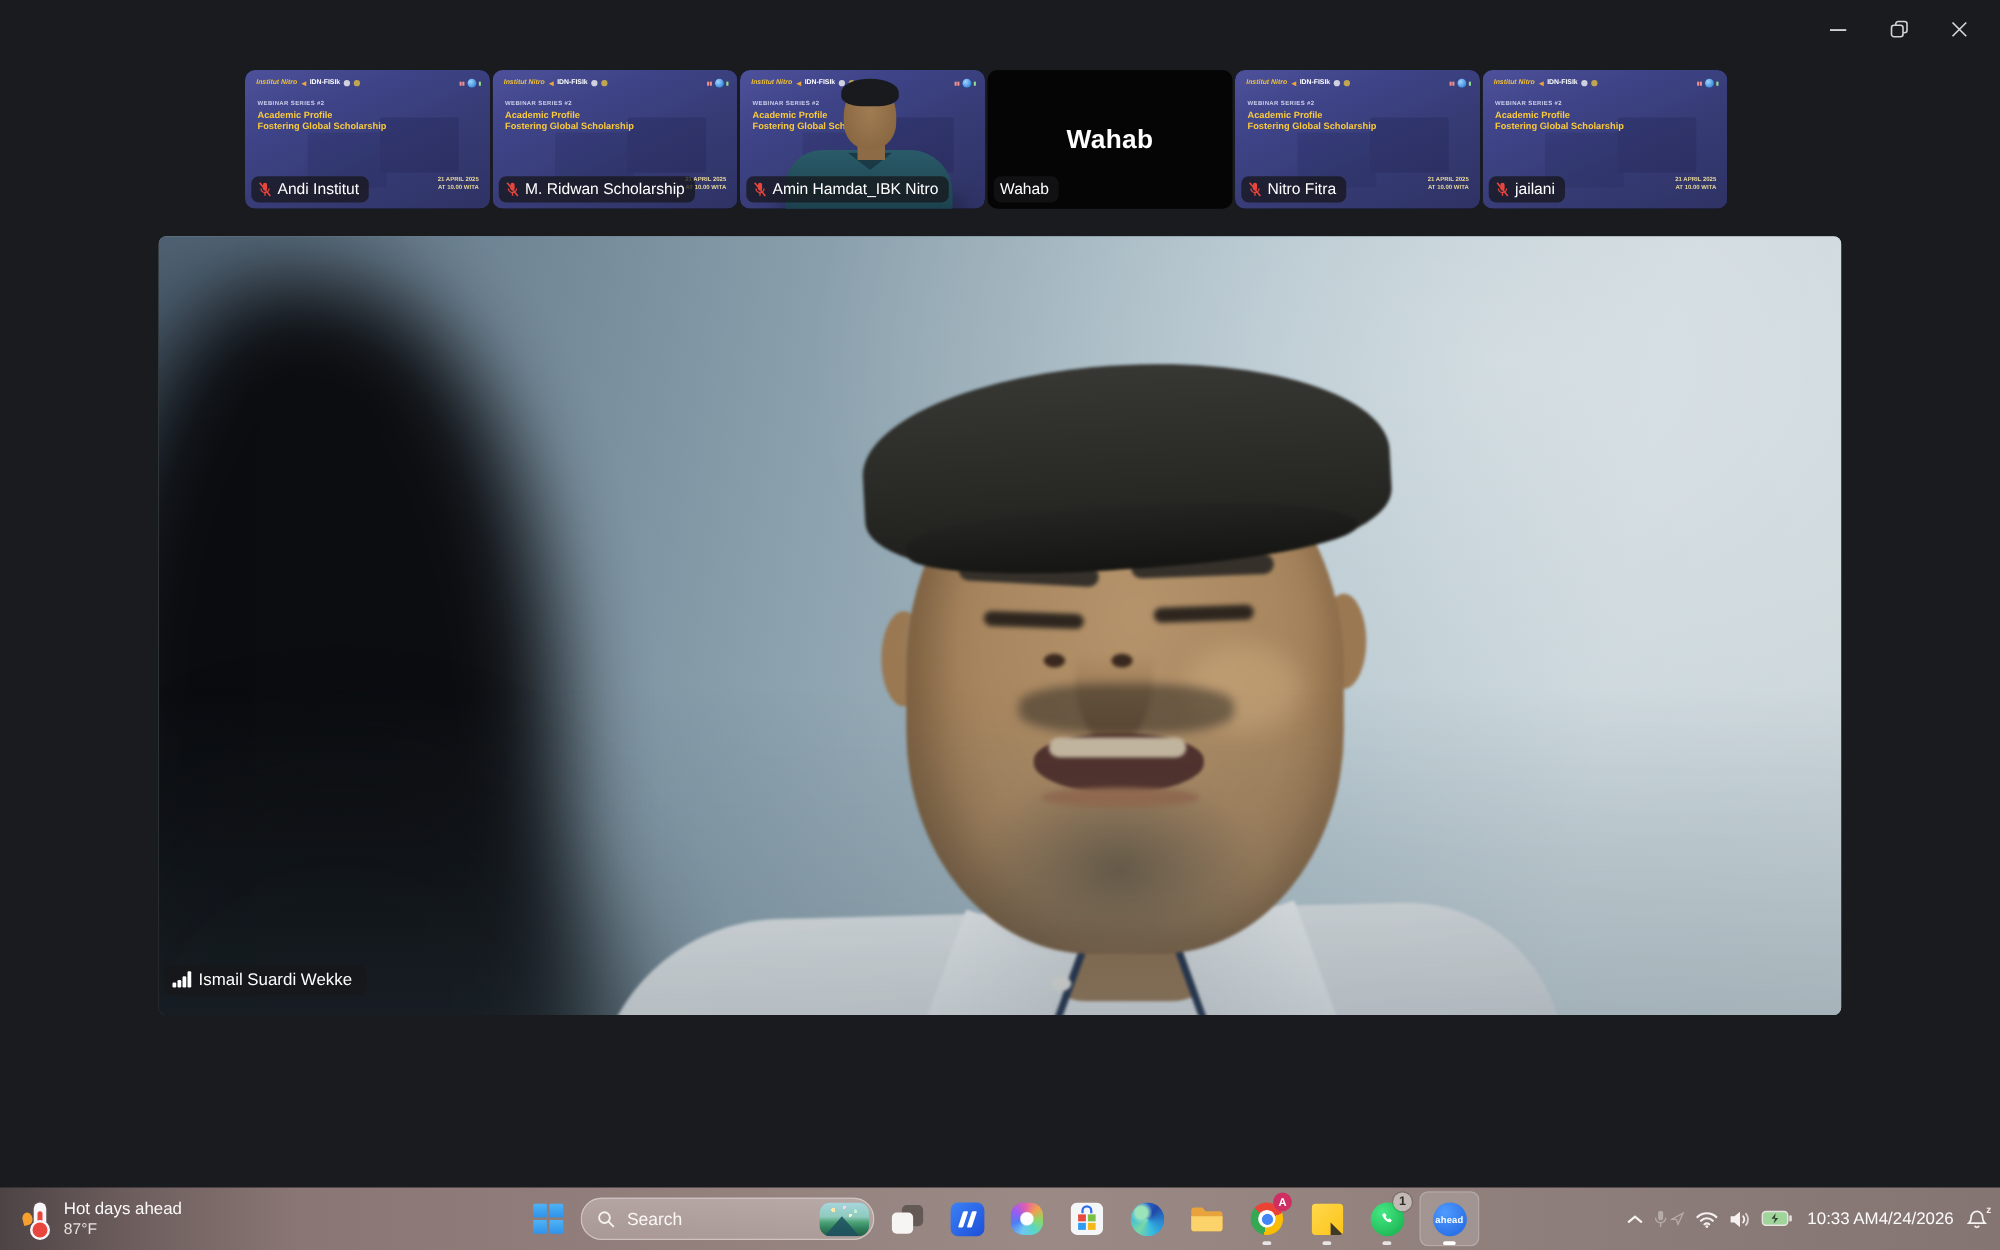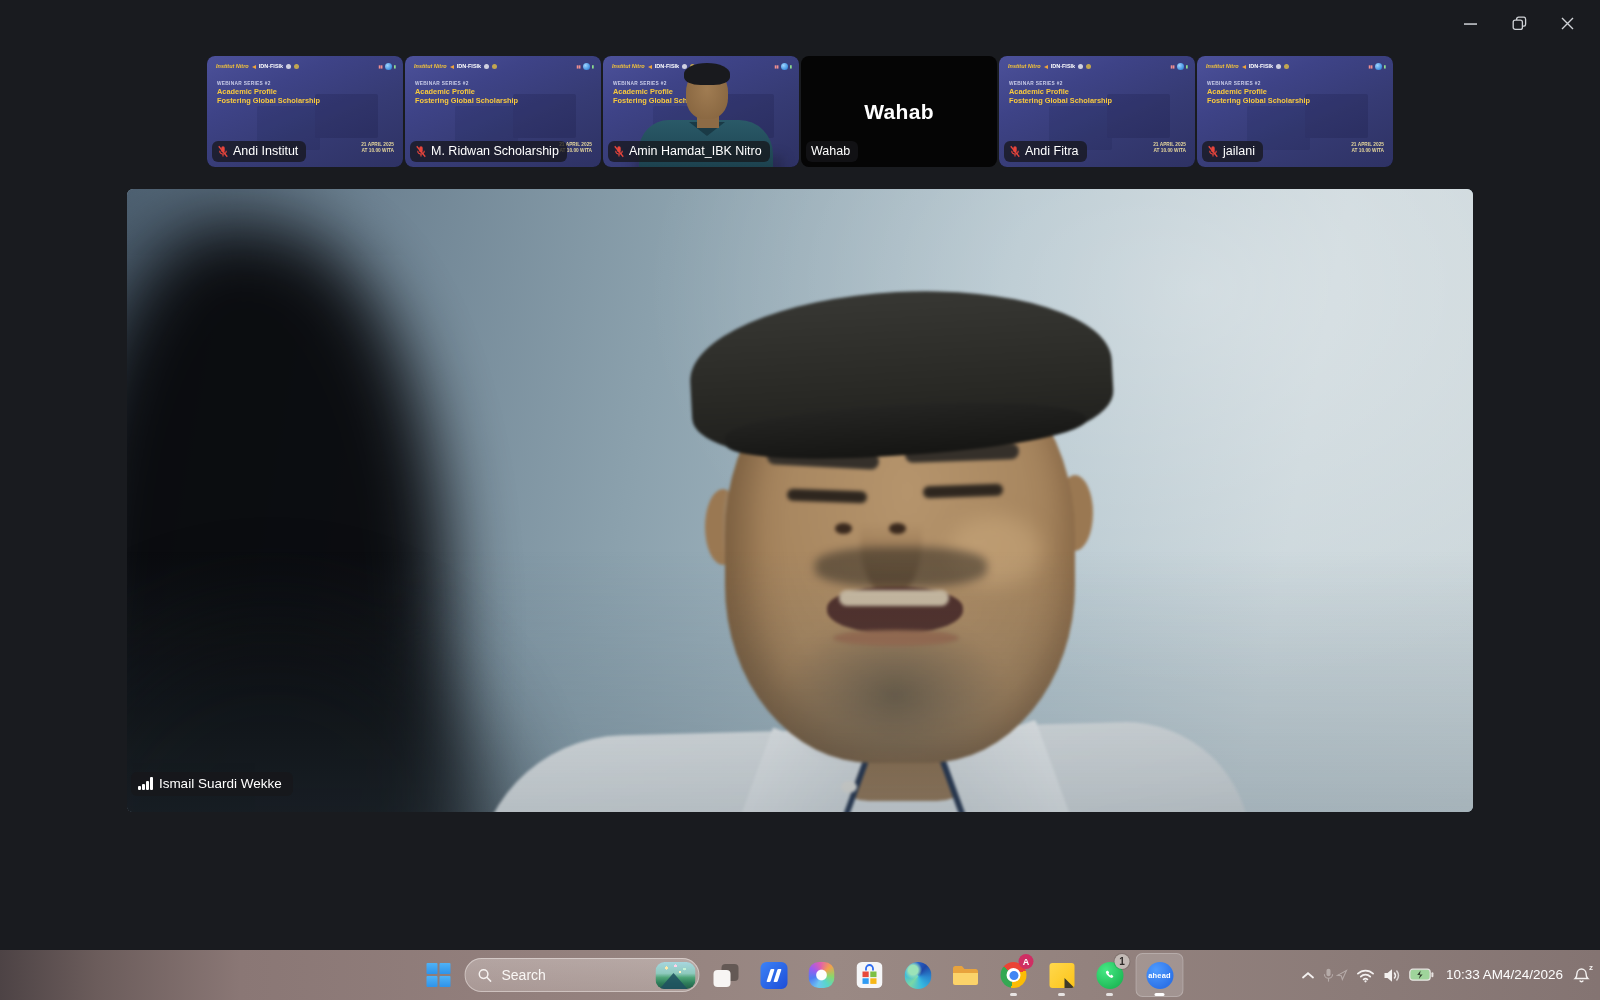--- a/index.html
+++ b/index.html
@@ -4,21 +4,21 @@
 <style>
   html,body{margin:0;padding:0;background:#17191d;}
   .screen{position:relative;width:1600px;height:1000px;background:#191b1f;overflow:hidden;
           font-family:"Liberation Sans",sans-serif;-webkit-font-smoothing:antialiased;}
 
   
   .win-controls{position:absolute;top:8px;right:16px;display:flex;gap:14px;z-index:50;}
   .win-btn{width:34px;height:30px;display:flex;align-items:center;justify-content:center;cursor:default;}
 
   
-  .strip{position:absolute;left:207px;top:56px;display:flex;gap:2px;z-index:5;}
+  .strip{position:absolute;left:196px;top:56px;display:flex;gap:2px;z-index:5;}
   .tile{position:relative;width:196px;height:111px;border-radius:8px;overflow:hidden;background:#050505;flex:none;}
   .vbg{position:absolute;inset:0;background:linear-gradient(155deg,#4c519a 0%,#3e4387 30%,#363b74 62%,#2e3264 100%);}
   .vbg::before{content:"";position:absolute;left:55%;top:34%;width:32%;height:40%;
      background:rgba(18,22,58,.20);border-radius:2px;box-shadow:-58px 12px 0 rgba(18,22,58,.13);}
   .vbg-logos{position:absolute;top:7px;left:9px;right:7px;display:flex;align-items:center;gap:3px;line-height:1;}
   .lg-left{color:#f3c33a;font-weight:bold;font-style:italic;font-size:5.5px;white-space:nowrap;}
   .lg-arrow{width:0;height:0;border-top:2.5px solid transparent;border-bottom:2.5px solid transparent;border-right:4px solid #f0a43a;}
   .lg-mid{color:#fff;font-weight:bold;font-size:5.5px;white-space:nowrap;}
   .lg-dot1{width:5px;height:5px;border-radius:50%;background:#e9e9ef;opacity:.85;}
   .lg-dot2{width:5px;height:5px;border-radius:50%;background:#cfb04a;opacity:.9;}
@@ -333,21 +333,21 @@
         <div class="vbg-title"><span>Academic Profile</span><br><span>Fostering Global Scholarship</span></div>
         <div class="vbg-date"><span>21 APRIL 2025</span><br><span>AT 10.00 WITA</span></div>
       </div>
       <div class="name-pill">
         <svg width="12" height="13" viewBox="0 0 24 26">
           <path d="M12 2.5a3.4 3.4 0 0 1 3.4 3.4v5.6a3.4 3.4 0 0 1-6.8 0V5.9A3.4 3.4 0 0 1 12 2.5z" fill="#e8453c"></path>
           <path d="M5.5 11.5a6.5 6.5 0 0 0 13 0" stroke="#e8453c" stroke-width="2.2" fill="none"></path>
           <line x1="12" y1="18" x2="12" y2="23" stroke="#e8453c" stroke-width="2.2"></line>
           <line x1="3.5" y1="2.5" x2="20.5" y2="23.5" stroke="#e8453c" stroke-width="2.6"></line>
         </svg>
-        <span>Andi Fitra</span>
+        <span>Nitro Fitra</span>
       </div>
     </div>
 
     <div class="tile">
       <div class="vbg">
         <div class="vbg-logos">
             <span class="lg-left">Institut Nitro</span>
             <span class="lg-arrow"></span>
             <span class="lg-mid">IDN-FISIk</span>
             <span class="lg-dot1"></span>
@@ -414,20 +414,32 @@
           <i style="height:6.5px"></i>
           <i style="height:9.5px"></i>
           <i style="height:13px"></i>
       </span>
       <span>Ismail Suardi Wekke</span>
     </div>
   </div>
 
   <div class="taskbar">
 
+    <div class="tb-weather">
+      <span class="thermo">
+        <span class="th-flame"></span>
+          <span class="th-tube"></span>
+          <span class="th-fill"></span>
+          <span class="th-bulb"></span>
+      </span>
+      <span class="tb-weather-lines">
+        <span class="tbw1">Hot days ahead</span>
+        <span class="tbw2">87°F</span>
+      </span>
+    </div>
 
     <div class="tb-center">
       <div class="tb-cell">
         <span class="start-grid">
             <i></i>
             <i></i>
             <i></i>
             <i></i>
           </span>
       </div>

